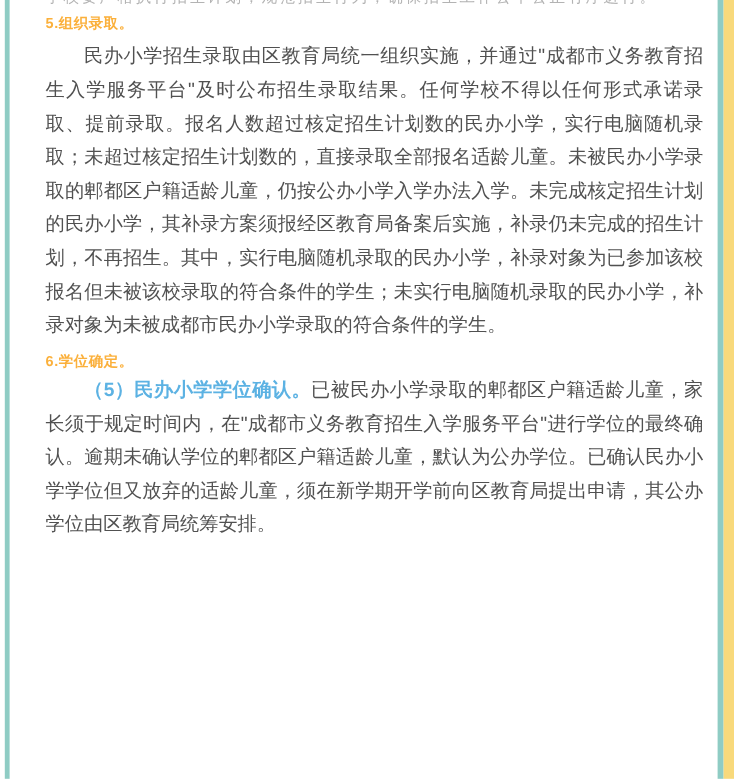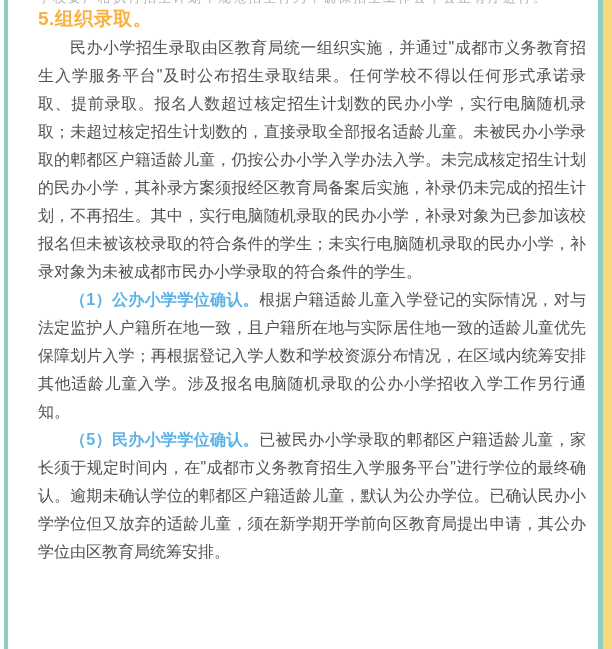--- a/index.html
+++ b/index.html
@@ -28,21 +28,21 @@
   .clipped{
     height:8px;overflow:hidden;position:relative;
   }
   .clipped span{
     display:block;margin-top:-9px;
     font-size:13px;line-height:13px;
     color:#b3b3b3;letter-spacing:2px;
     white-space:nowrap;
   }
   h3{
-    font-size:19px;line-height:18px;font-weight:bold;
+    font-size:12px;line-height:18px;font-weight:bold;
     color:#fbb03b;letter-spacing:0.5px;
   }
   h3.h-first{margin:2px 0 6px 0;}
   h3.h-second{margin:6px 0 2px 0;}
   p{
     margin:0;
     font-size:16px;line-height:28px;
     color:#515151;
     text-align:justify;
     text-indent:2em;
@@ -62,23 +62,21 @@
 <div class="content">
 
   <div class="clipped">
     <span>学校要严格执行招生计划，规范招生行为，确保招生工作公平公正有序进行。</span>
   </div>
 
   <h3 class="h-first">5.组织录取。</h3>
 
   <p>民办小学招生录取由区教育局统一组织实施，并通过"成都市义务教育招生入学服务平台"及时公布招生录取结果。任何学校不得以任何形式承诺录取、提前录取。报名人数超过核定招生计划数的民办小学，实行电脑随机录取；未超过核定招生计划数的，直接录取全部报名适龄儿童。未被民办小学录取的郫都区户籍适龄儿童，仍按公办小学入学办法入学。未完成核定招生计划的民办小学，其补录方案须报经区教育局备案后实施，补录仍未完成的招生计划，不再招生。其中，实行电脑随机录取的民办小学，补录对象为已参加该校报名但未被该校录取的符合条件的学生；未实行电脑随机录取的民办小学，补录对象为未被成都市民办小学录取的符合条件的学生。</p>
 
+  <h3 class="h-second">6.学位确定。</h3>
 
-  <p>
-    <span class="blue">（1）公办小学学位确认。</span><span>根据户籍适龄儿童入学登记的实际情况，对与法定监护人户籍所在地一致，且户籍所在地与实际居住地一致的适龄儿童优先保障划片入学；再根据登记入学人数和学校资源分布情况，在区域内统筹安排其他适龄儿童入学。涉及报名电脑随机录取的公办小学招收入学工作另行通知。</span>
-  </p>
 
 
   <p>
     <span class="blue">（5）民办小学学位确认。</span><span>已被民办小学录取的郫都区户籍适龄儿童，家长须于规定时间内，在"成都市义务教育招生入学服务平台"进行学位的最终确认。逾期未确认学位的郫都区户籍适龄儿童，默认为公办学位。已确认民办小学学位但又放弃的适龄儿童，须在新学期开学前向区教育局提出申请，其公办学位由区教育局统筹安排。</span>
   </p>
 
 </div>
 
 </body></html>

